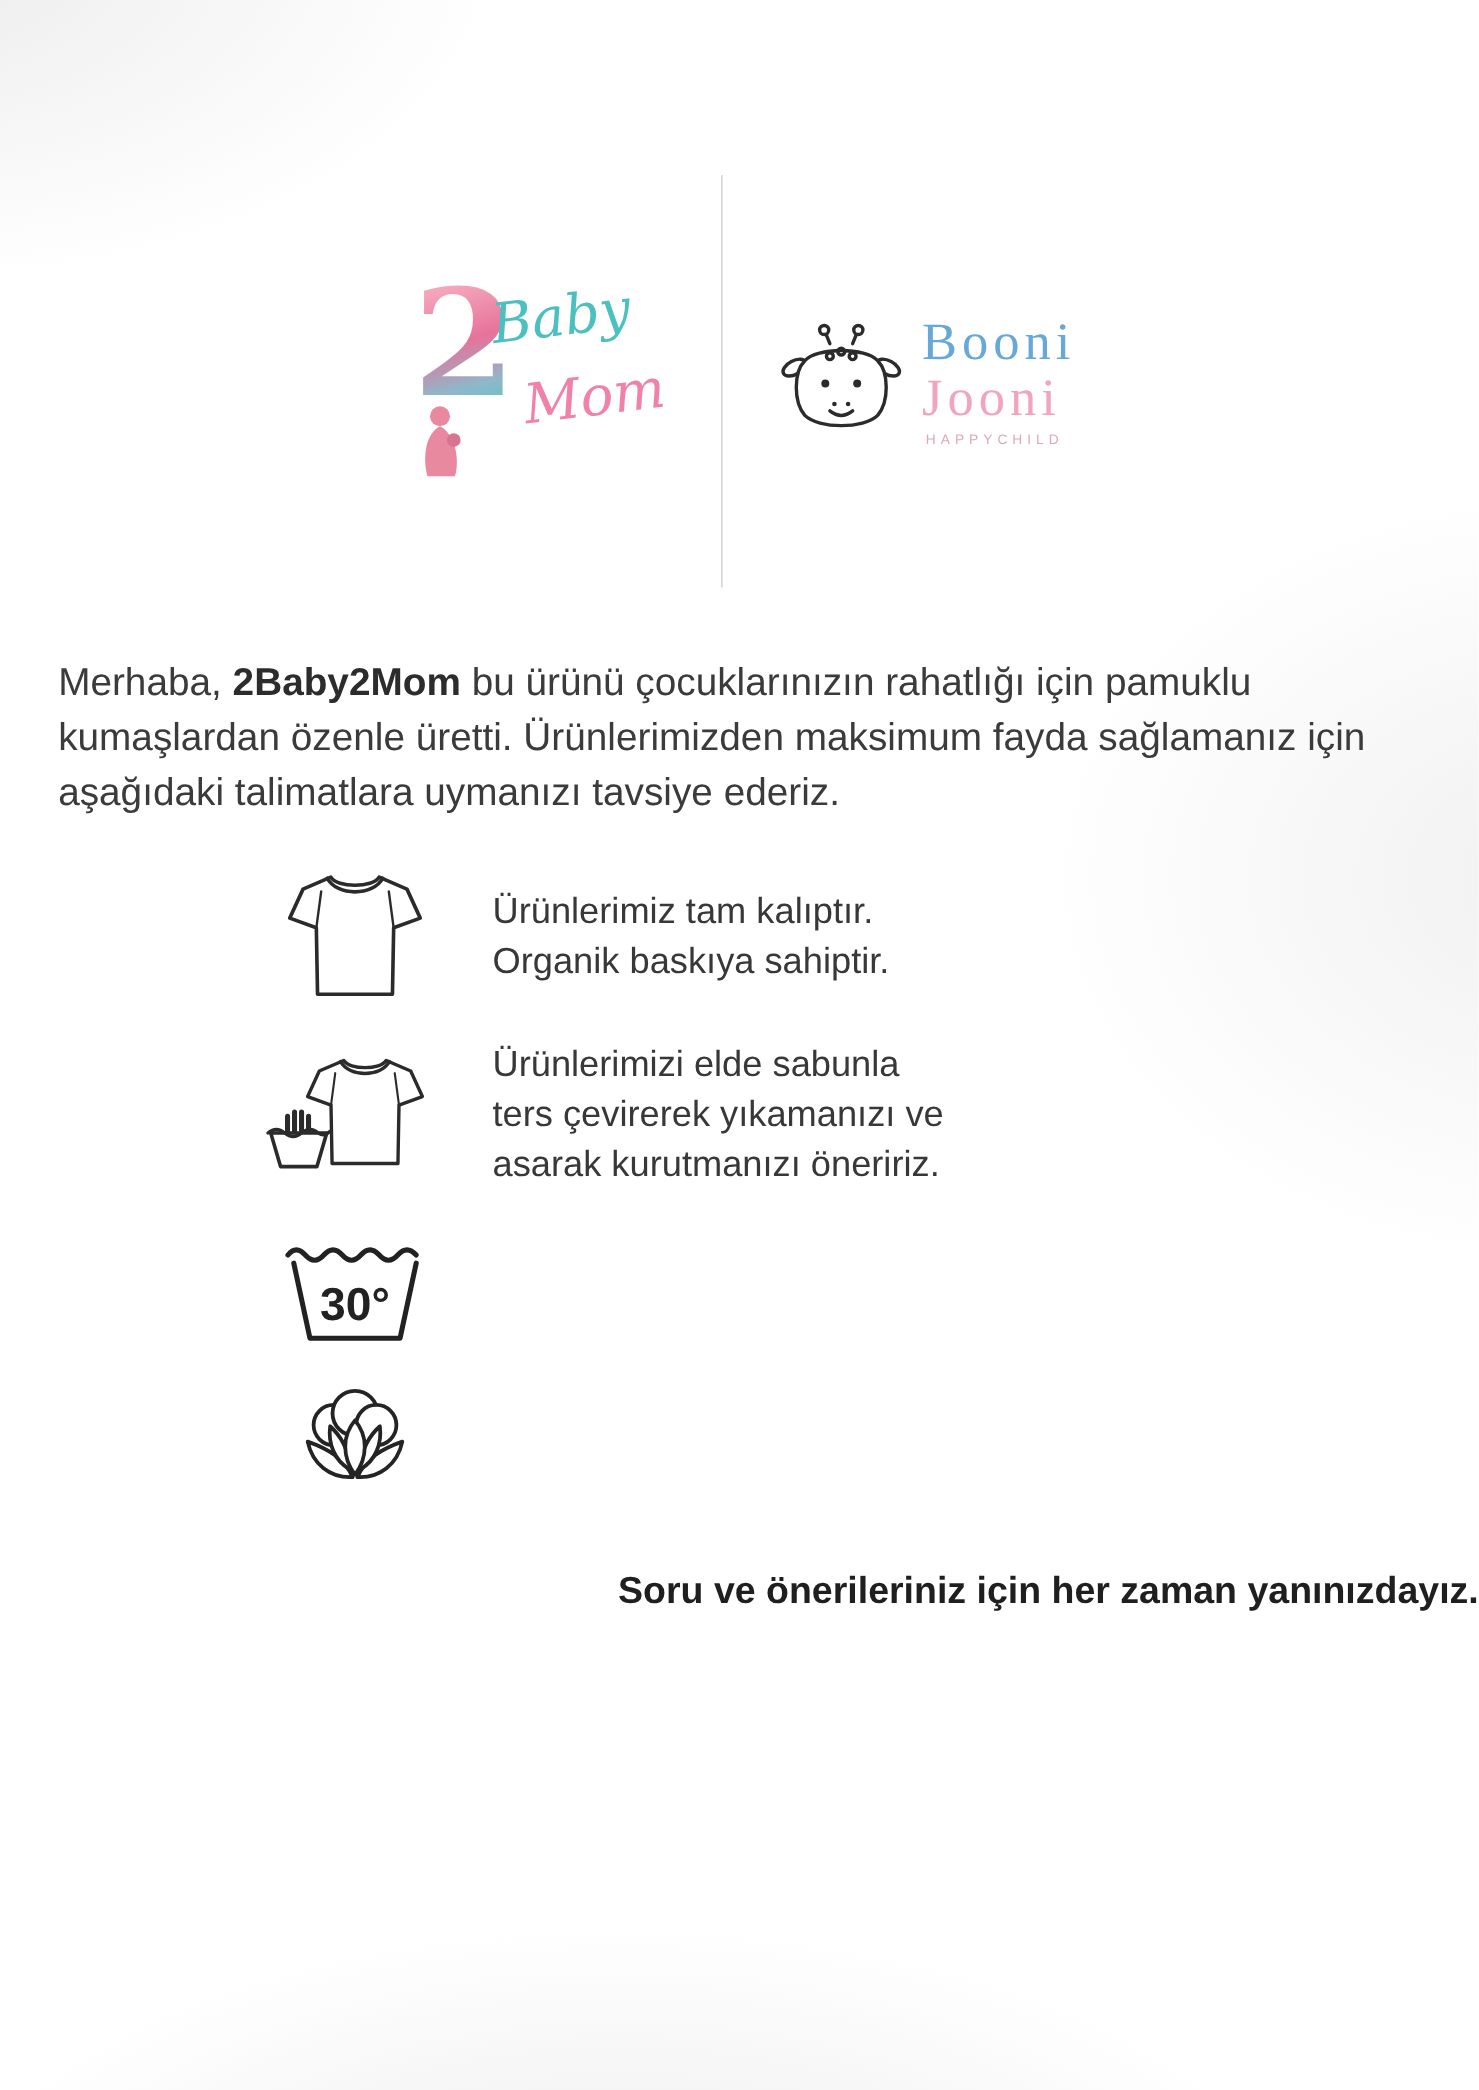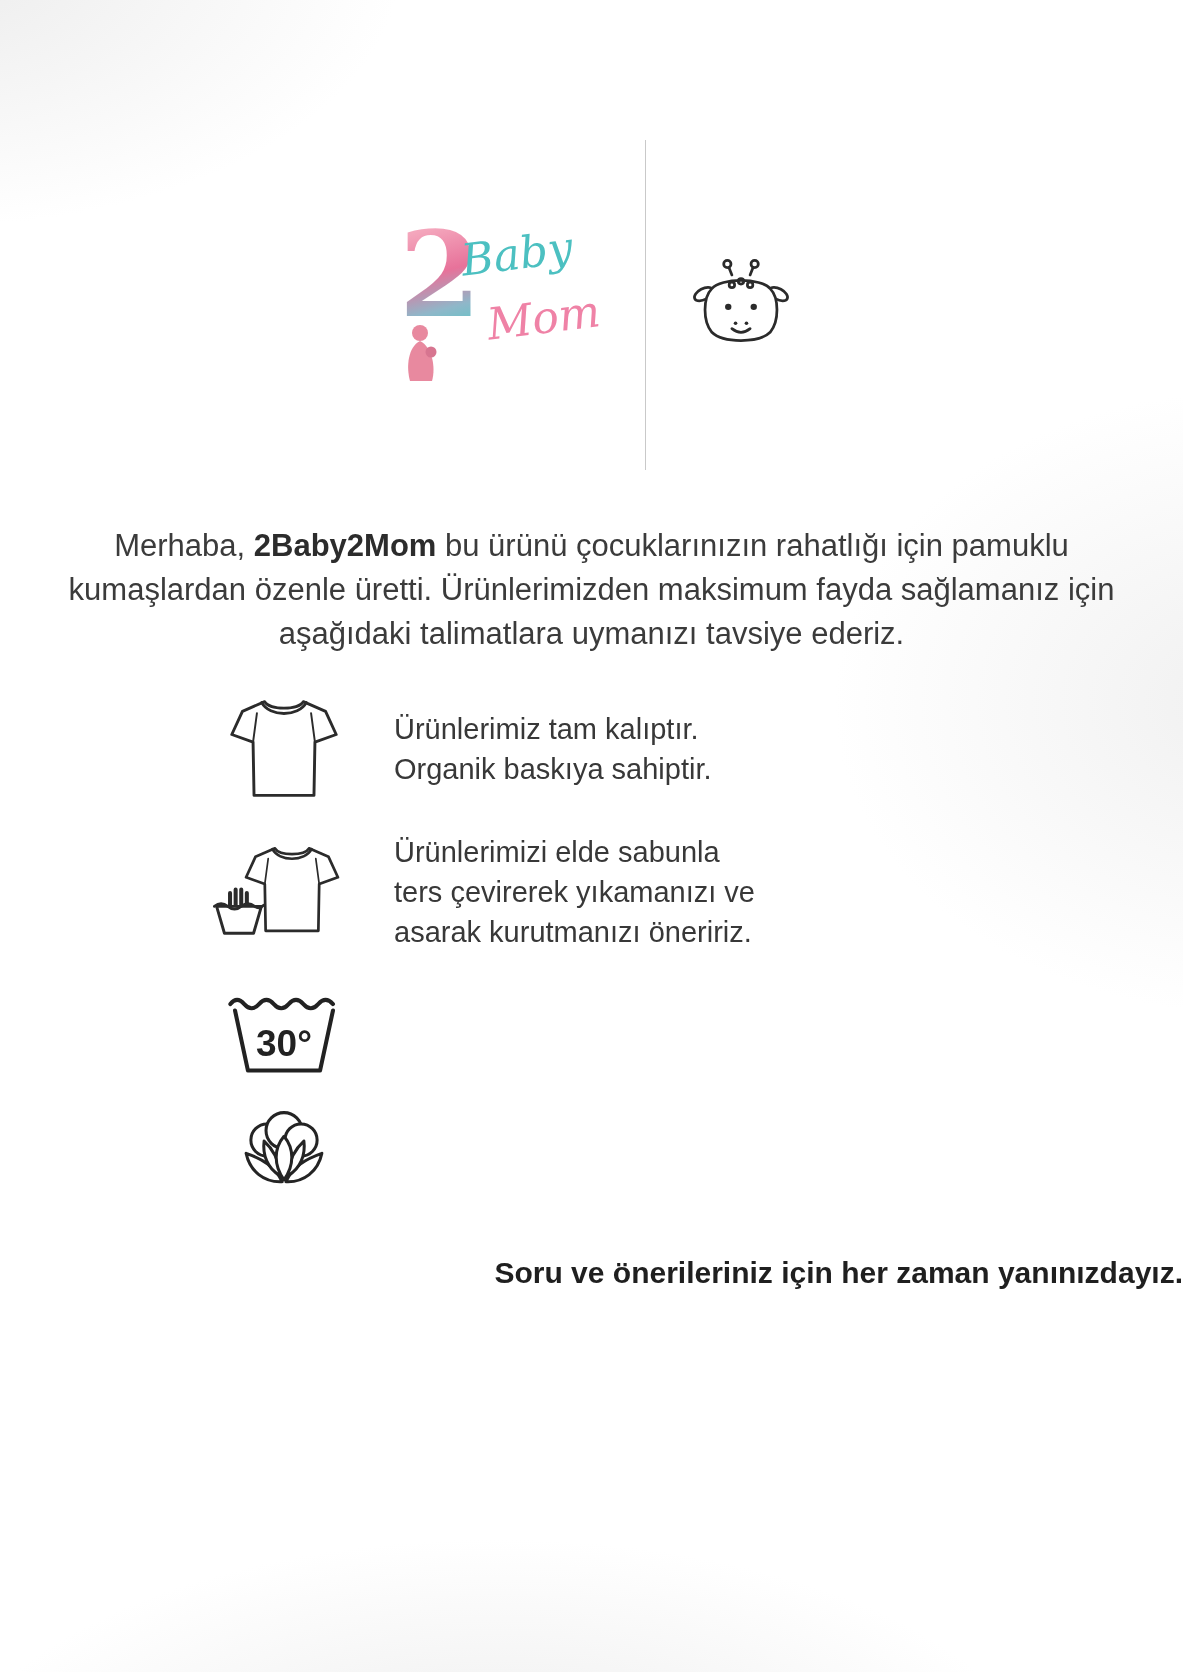--- a/index.html
+++ b/index.html
@@ -60,21 +60,21 @@
     font-family:"Liberation Serif","DejaVu Serif",serif;
     font-size:42px; letter-spacing:4px; color:#f2a3be; line-height:1.05;
   }
   .word-happychild {
     font-size:11px; letter-spacing:4px; color:#d9a9ba; margin-top:5px; padding-left:3px;
   }
 
   
   .intro {
     width:1090px; margin:54px auto 0;
-    text-align:center;
+    text-align:left;
     font-size:31px; line-height:1.42; color:#3b3b3b;
   }
   .intro b { color:#2c2c2c; }
 
   
   .rows { margin:38px 0 0 208px; }
   .row { display:flex; align-items:center; margin-bottom:28px; }
   .icon-cell { width:152px; display:flex; justify-content:center; position:relative; flex:0 0 152px; }
   .row-text {
     margin-left:34px;
@@ -128,20 +128,25 @@
           <circle cx="46" cy="30" r="3"></circle>
             <circle cx="56" cy="26" r="3"></circle>
             <circle cx="66" cy="30" r="3"></circle>
           <circle cx="42" cy="54" r="3.5" fill="#2b2b2b" stroke="none"></circle>
           <circle cx="70" cy="54" r="3.5" fill="#2b2b2b" stroke="none"></circle>
           <circle cx="50" cy="72" r="2" fill="#2b2b2b" stroke="none"></circle>
           <circle cx="62" cy="72" r="2" fill="#2b2b2b" stroke="none"></circle>
           <path d="M46 78 Q56 86 66 78"></path>
         </g>
       </svg>
+      <div class="bj-text">
+        <div class="word-booni">Booni</div>
+        <div class="word-jooni">Jooni</div>
+        <div class="word-happychild">HAPPYCHILD</div>
+      </div>
     </div>
 
   </div>
 
   <p class="intro"><span>Merhaba, </span><b>2Baby2Mom</b><span> bu ürünü çocuklarınızın rahatlığı için pamuklu kumaşlardan özenle üretti. Ürünlerimizden maksimum fayda sağlamanız için aşağıdaki talimatlara uymanızı tavsiye ederiz.</span></p>
 
   <div class="rows">
 
     <div class="row">
       <div class="icon-cell">

